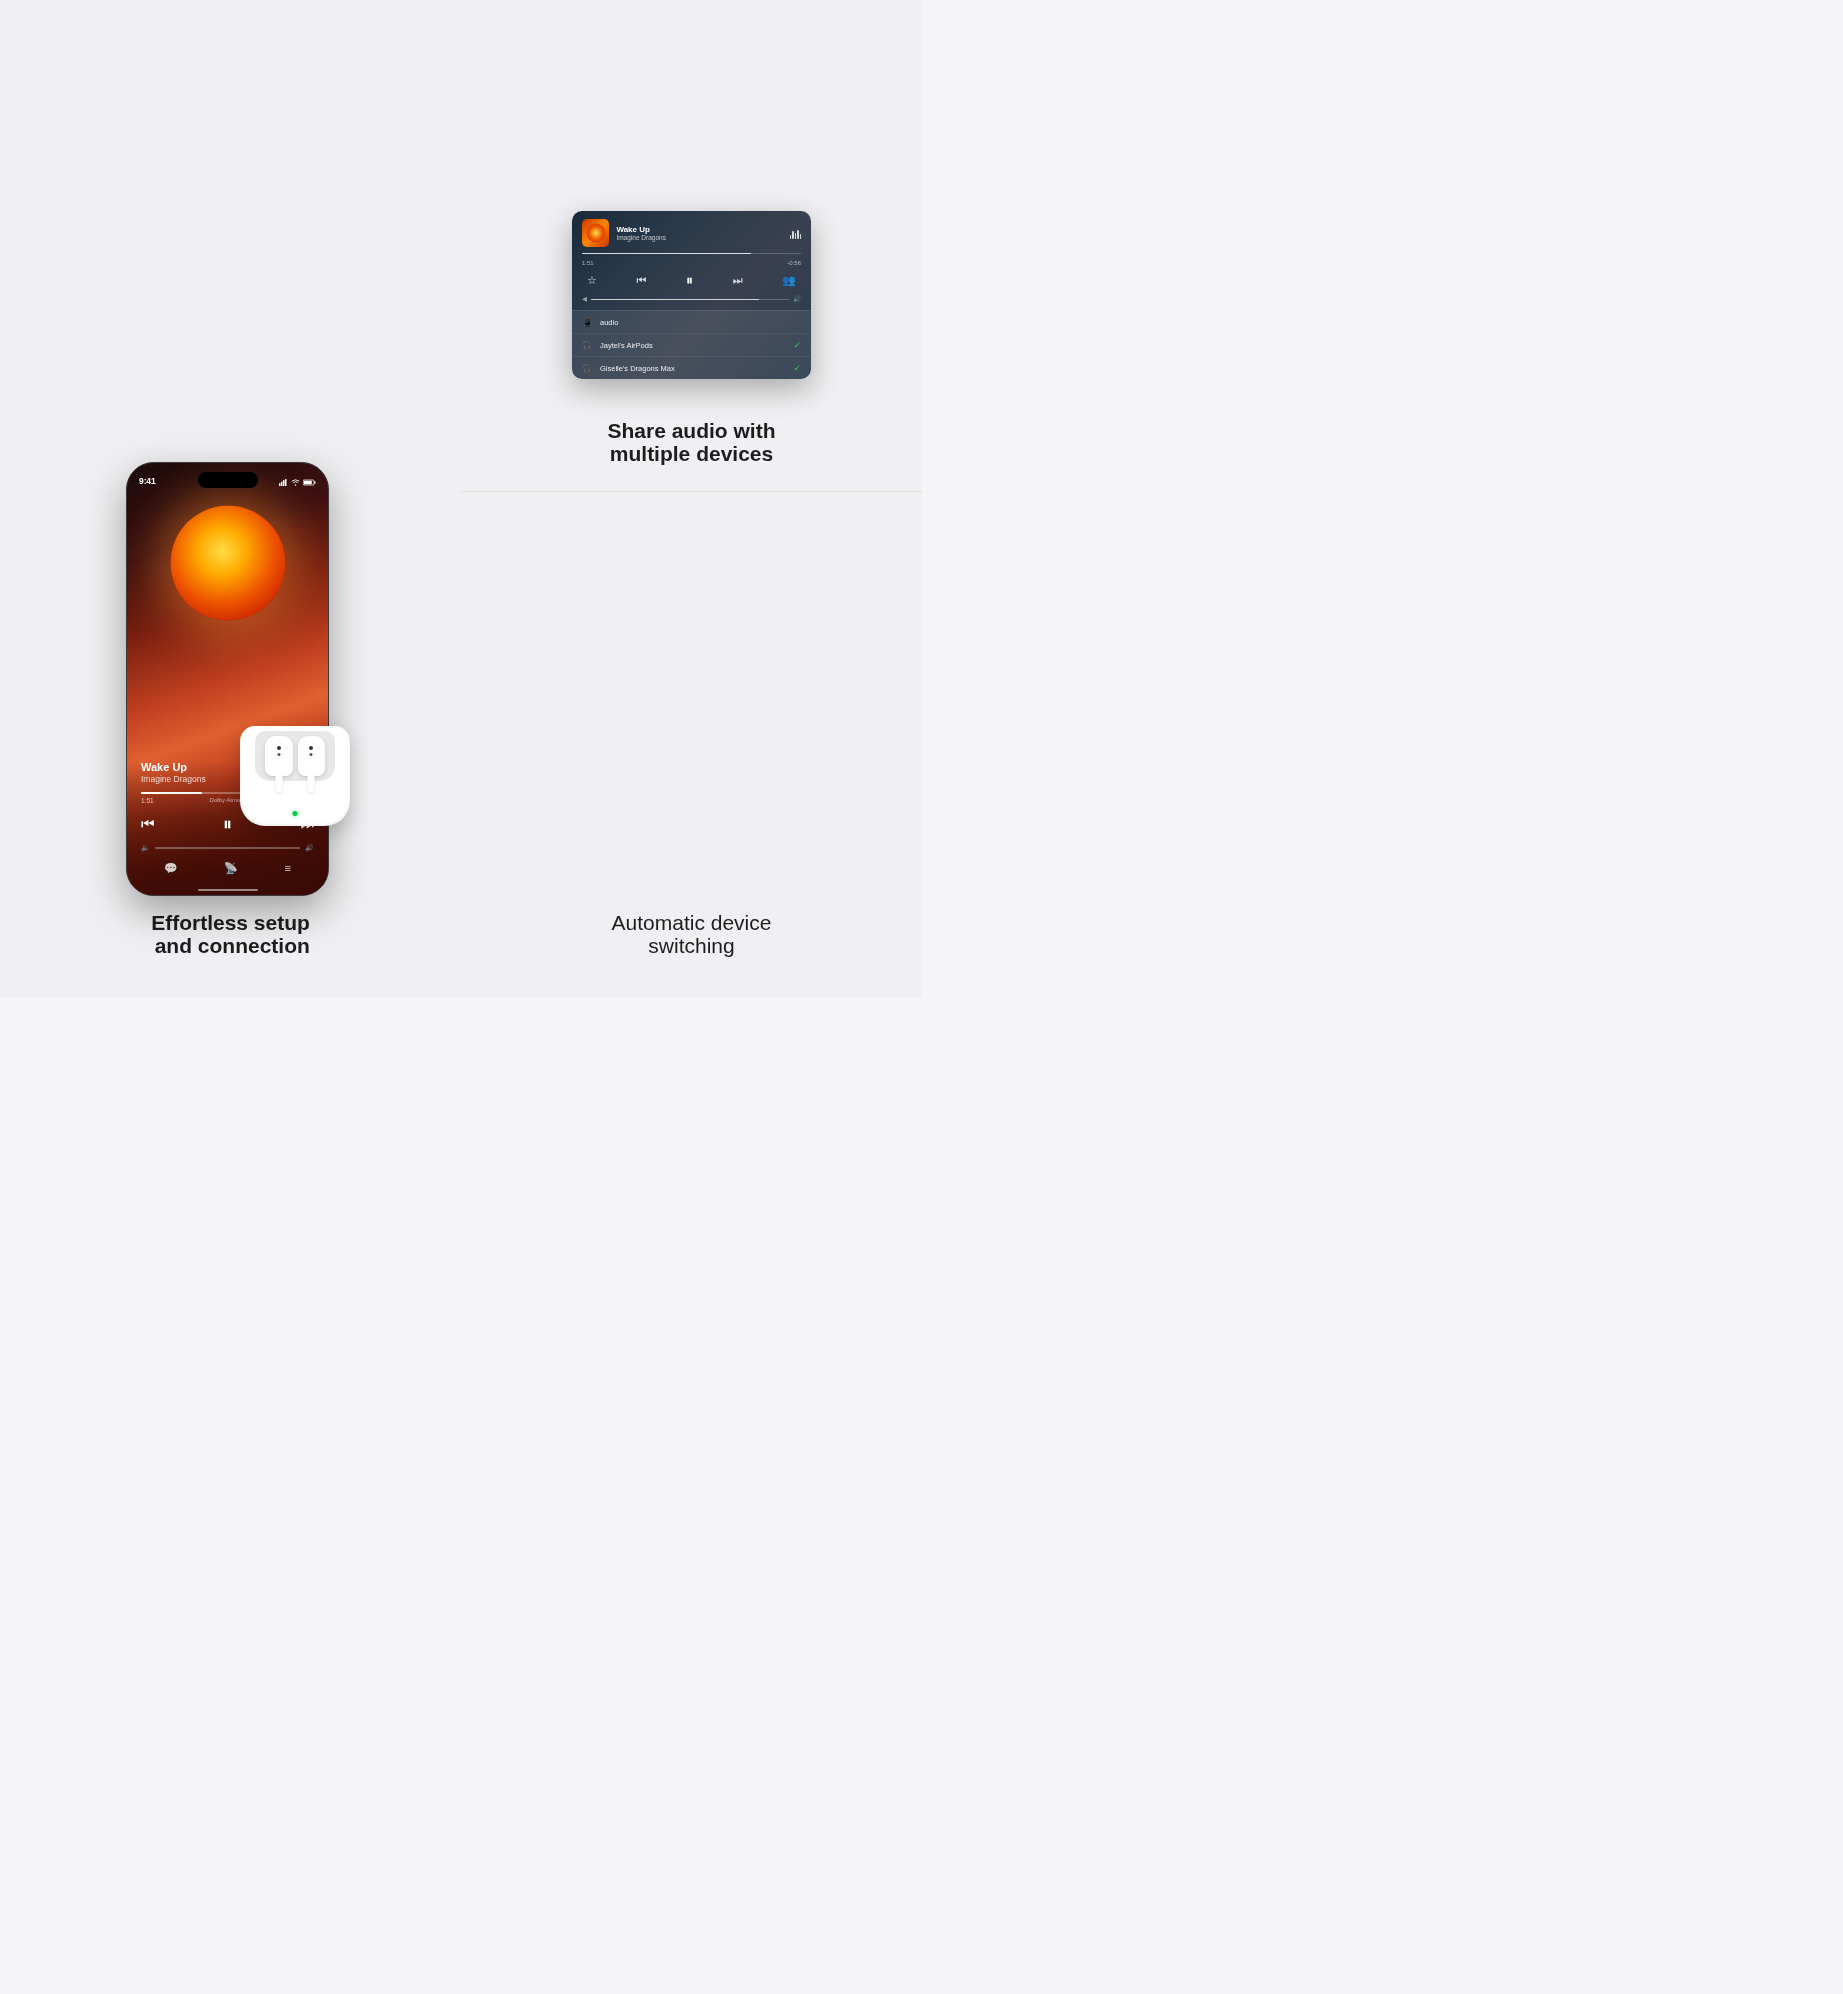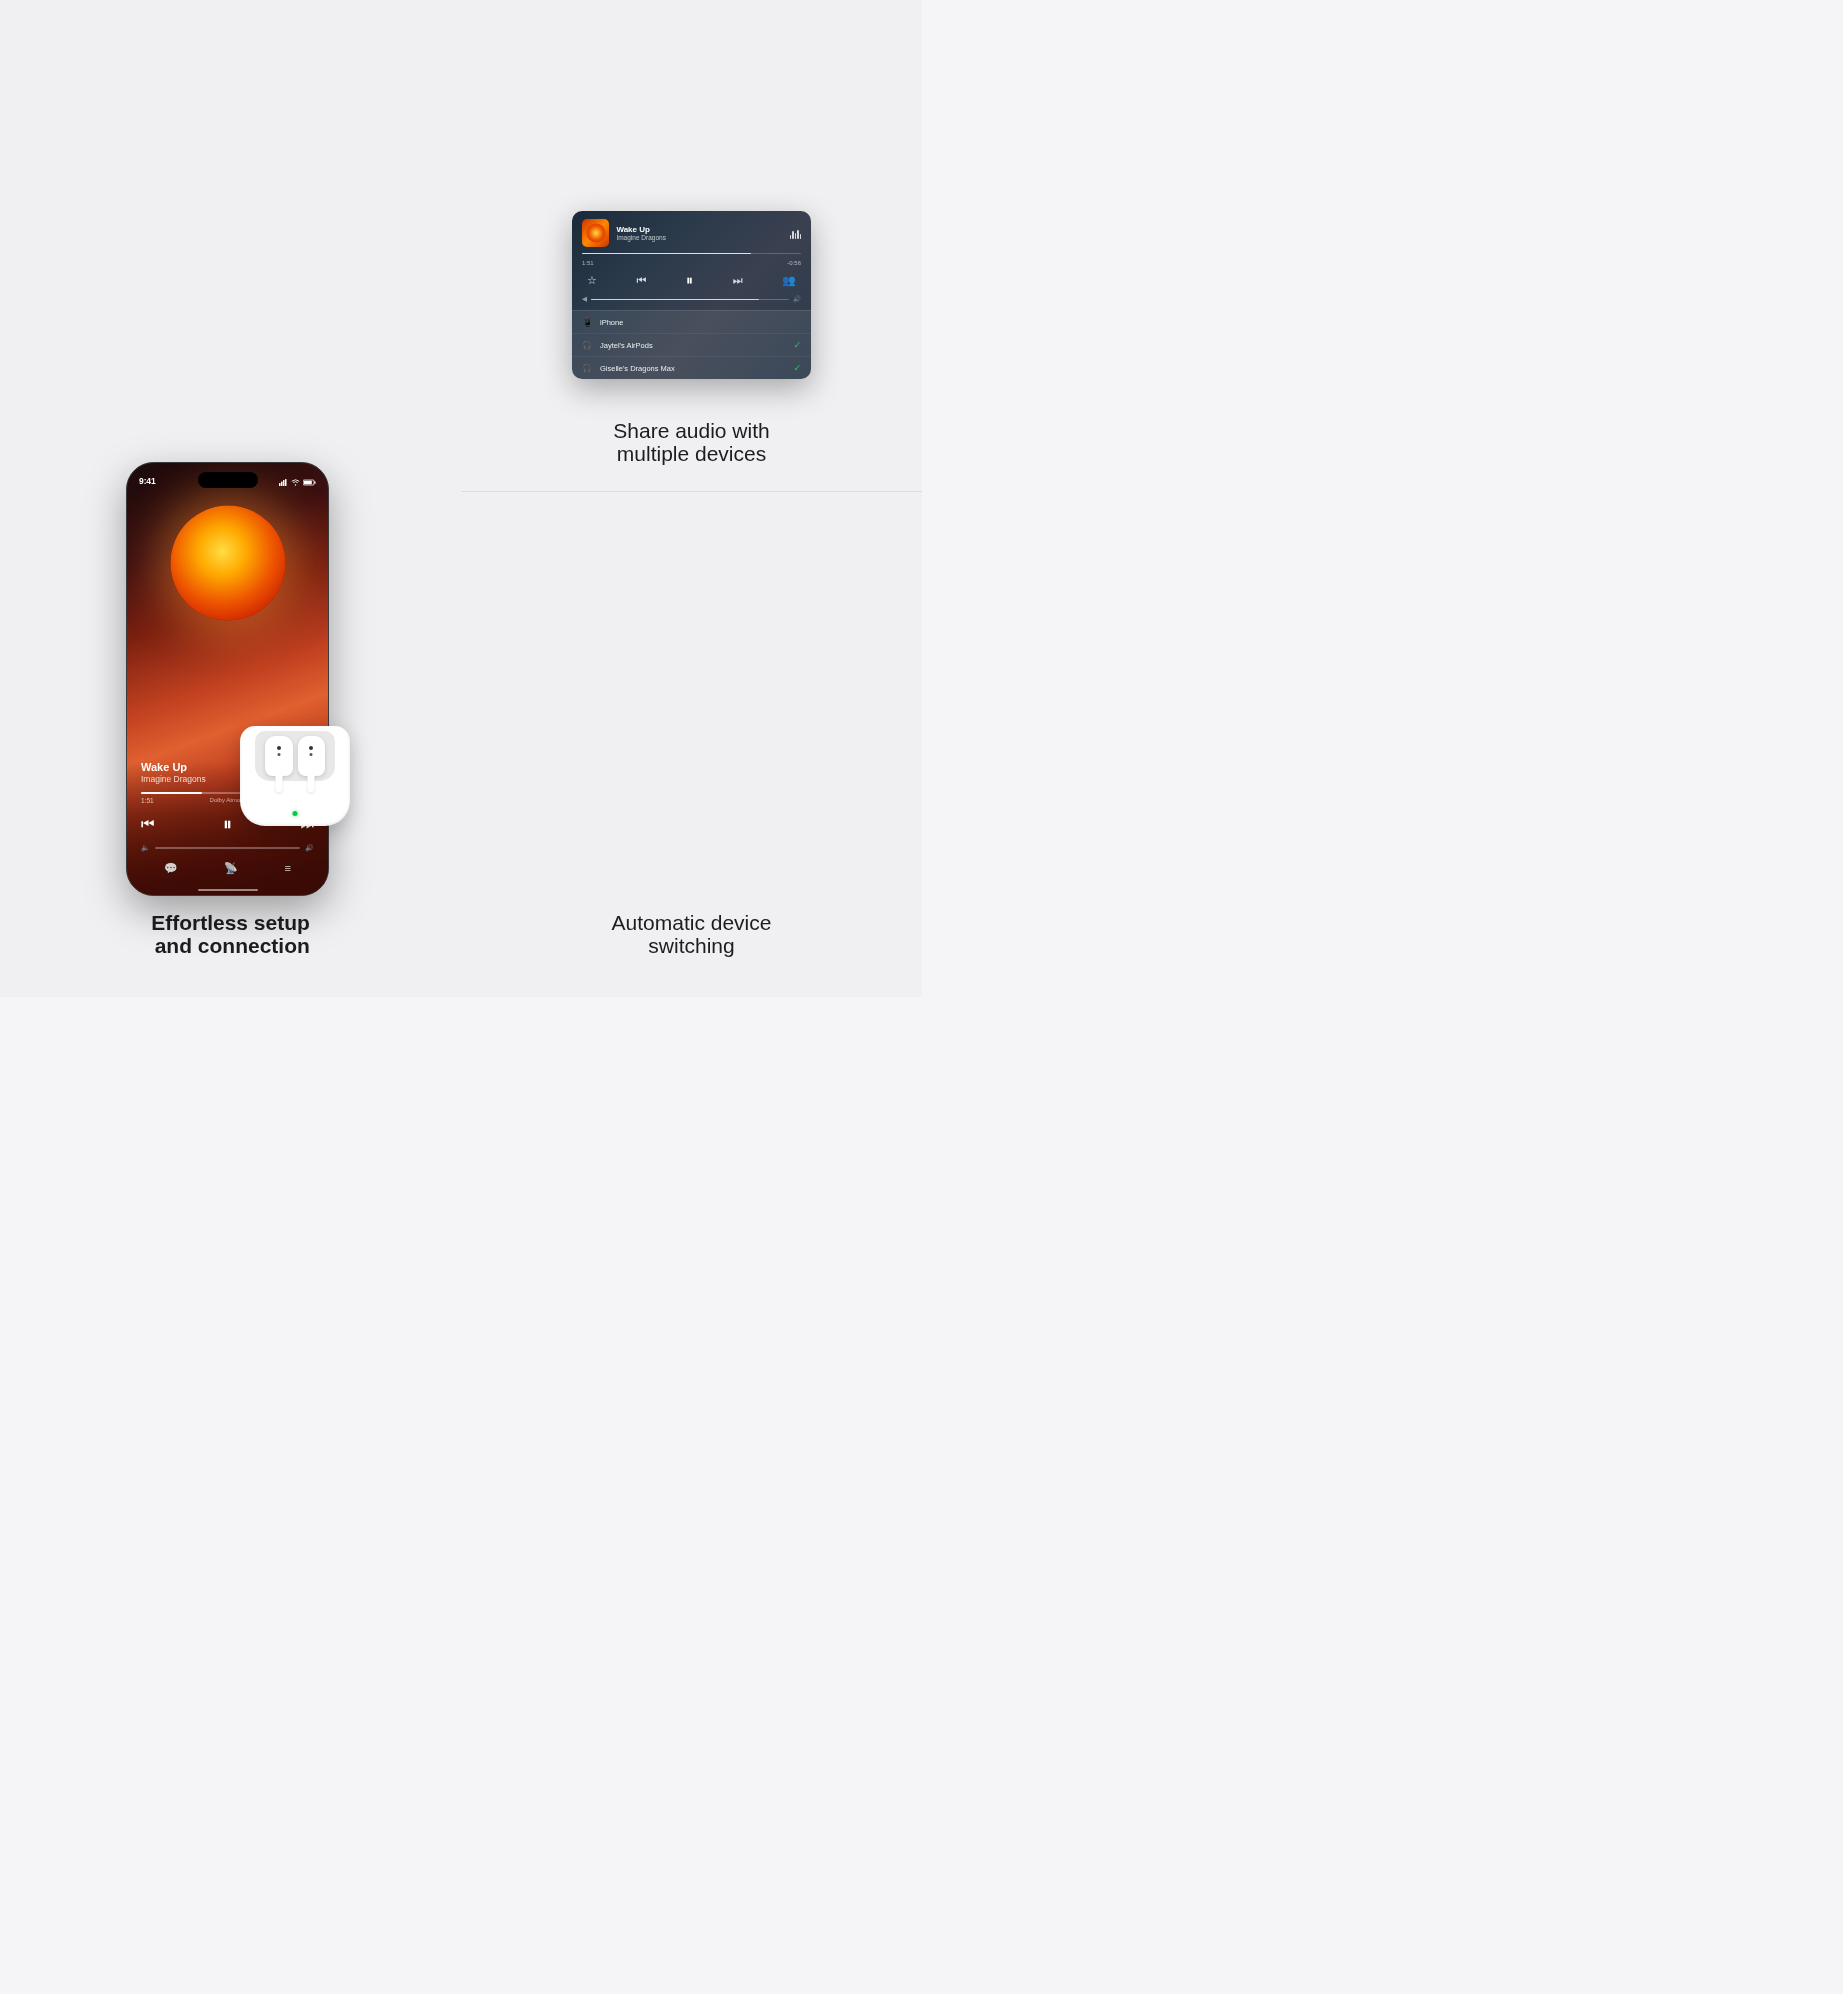--- a/index.html
+++ b/index.html
@@ -460,21 +460,21 @@
     .device-check {
       color: #34c759;
       font-size: 9px;
     }
     .right-caption {
       text-align: center;
       margin-top: 15px;
     }
     .right-caption-title {
       font-size: 21px;
-      font-weight: 400;
+      font-weight: 700;
       color: #1d1d1f;
       line-height: 1.1;
     }
     
     .right-bottom {
       flex: 1;
       display: flex;
       flex-direction: column;
       align-items: center;
       justify-content: flex-end;
@@ -708,21 +708,21 @@
           <span style="color:rgba(255,255,255,0.5);font-size:6.5px;">◀</span>
           <div class="widget-vol-bar">
             <div class="widget-vol-fill"></div>
           </div>
           <span style="color:rgba(255,255,255,0.5);font-size:6.5px;">🔊</span>
         </div>
 
         <div class="device-list">
           <div class="device-row">
             <span class="device-icon">📱</span>
-            <span class="device-name">iPhone</span>
+            <span class="device-name">audio</span>
           </div>
           <div class="device-row">
             <span class="device-icon" style="font-size:8px;">🎧</span>
             <span class="device-name">Jaytel's AirPods</span>
             <span class="device-check">✓</span>
           </div>
           <div class="device-row">
             <span class="device-icon" style="font-size:8px;">🎧</span>
             <span class="device-name">Giselle's Dragons Max</span>
             <span class="device-check">✓</span>

